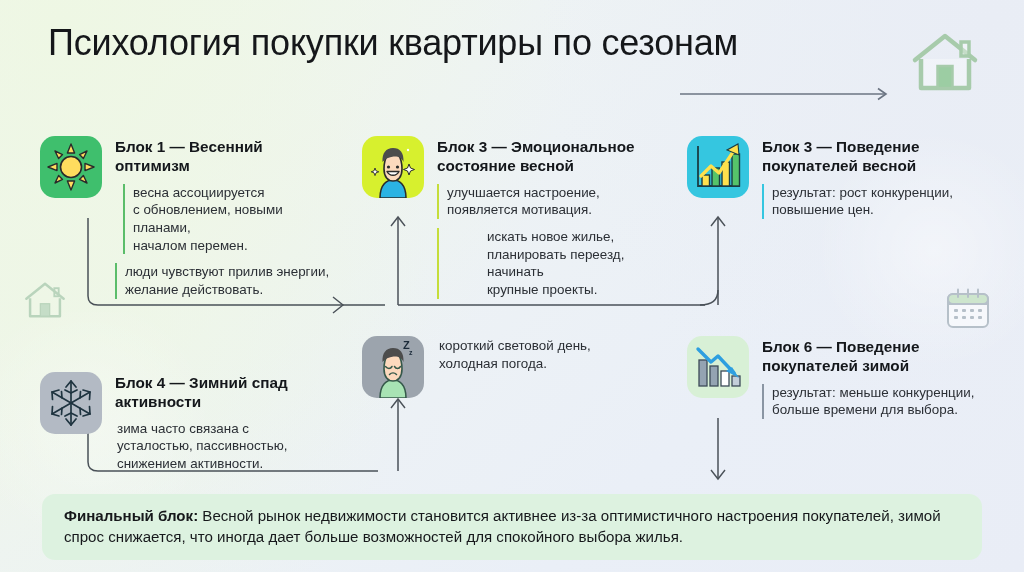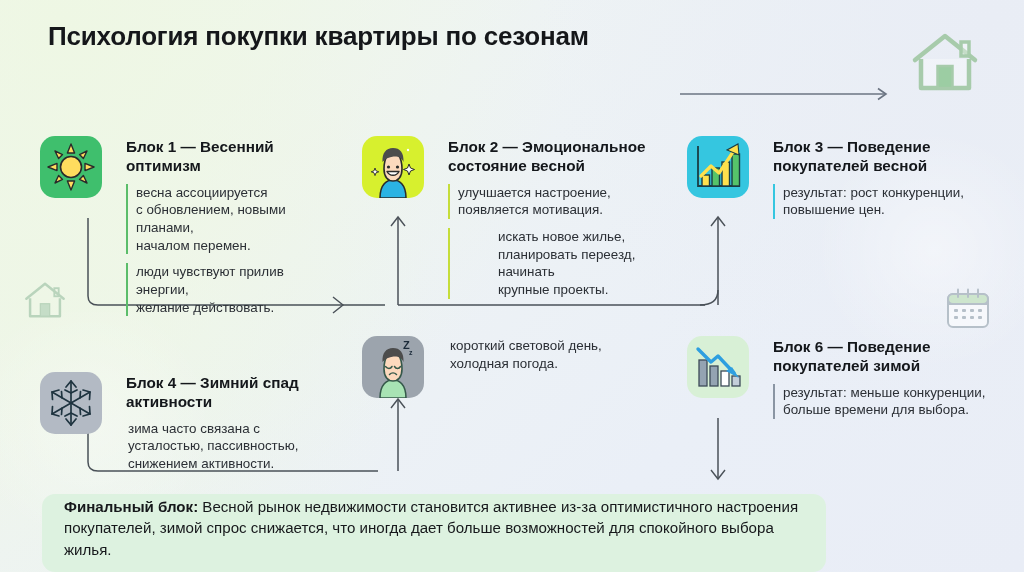--- a/index.html
+++ b/index.html
@@ -46,22 +46,22 @@
   }
 
   
   .header {
     position: absolute;
     left: 48px;
     top: 22px;
     width: 900px;
   }
   .title {
-    font-size: 26px;
-    font-weight: bold;
+    font-size: 36px;
+    font-weight: normal;
     color: #15171a;
     letter-spacing: -0.2px;
     line-height: 1.15;
     white-space: nowrap;
   }
   .subtitle {
     margin-top: 11px;
     font-size: 17.5px;
     color: #30343a;
     line-height: 1.2;
@@ -95,21 +95,21 @@
     left: 0; top: 0;
     width: 1024px; height: 572px;
     pointer-events: none;
   }
 
   
   .block {
     position: absolute;
     display: flex;
     align-items: flex-start;
-    gap: 24px;
+    gap: 13px;
   }
 
   .icon-tile {
     width: 62px;
     height: 62px;
     border-radius: 15px;
     flex: 0 0 62px;
     display: flex;
     align-items: center;
     justify-content: center;
@@ -141,25 +141,25 @@
   .note.plain {
     border-left-color: transparent;
     padding-left: 0;
   }
 
   
   .final-bar {
     position: absolute;
     left: 42px;
     top: 494px;
-    width: 784px;
+    width: 940px;
     min-height: 62px;
     background: #ddf2e0;
     border-radius: 13px;
-    padding: 2px 22px 12px 22px;
+    padding: 11px 22px 12px 22px;
     display: flex;
     align-items: center;
   }
   .final-text {
     font-size: 15.1px;
     color: #16181b;
     line-height: 1.42;
   }
   .final-text b { font-weight: bold; }
 </style>
@@ -253,21 +253,21 @@
           <polygon points="9,9 16.5,12.6 12.6,16.5"></polygon>
           <polygon points="41,9 37.4,16.5 33.5,12.6"></polygon>
           <polygon points="9,41 12.6,33.5 16.5,37.4"></polygon>
           <polygon points="41,41 33.5,37.4 37.4,33.5"></polygon>
         </g>
       </svg>
     </div>
     <div class="block-body">
       <div class="block-title">Блок 1 — Весенний
 оптимизм</div>
-      <div class="note" style="border-left-color:#5bbd6a;">весна ассоциируется
+      <div class="note" style="border-left-color:#5bbd6a;margin-left:8px;">весна ассоциируется
 с обновлением, новыми планами,
 началом перемен.</div>
       <div class="note" style="border-left-color:#5bbd6a;">люди чувствуют прилив энергии,
 желание действовать.</div>
     </div>
   </div>
 
   <div class="block" style="left:362px; top:136px; width:310px;">
     <div class="icon-tile" style="background:#d7f02e;">
       <svg width="62" height="62" viewBox="0 0 62 62">
@@ -276,21 +276,21 @@
         <path d="M20.5 26 C20 17 24 12 31 12 C38 12 42 16.5 41.5 26 C40 22 36 20 31.5 20.5 C27 21 23 23 20.5 26 Z" fill="#4c4c4c"></path>
         <circle cx="26.5" cy="31" r="1.6" fill="#2b2b2b"></circle>
         <circle cx="35.5" cy="31" r="1.6" fill="#2b2b2b"></circle>
         <path d="M25 35.5 C27.5 40.5 34.5 40.5 37 35.5 Z" fill="#ffffff" stroke="#2b2b2b" stroke-width="1.4" stroke-linejoin="round"></path>
         <path d="M47 28 L48.5 32 L52.5 33.5 L48.5 35 L47 39 L45.5 35 L41.5 33.5 L45.5 32 Z" fill="#ffffff" stroke="#2b2b2b" stroke-width="1"></path>
         <path d="M13 32 L14 34.8 L16.8 35.8 L14 36.8 L13 39.6 L12 36.8 L9.2 35.8 L12 34.8 Z" fill="#ffffff" stroke="#2b2b2b" stroke-width=".9"></path>
         <circle cx="46" cy="14" r="1.2" fill="#ffffff"></circle>
       </svg>
     </div>
     <div class="block-body">
-      <div class="block-title">Блок 2 — Эмоциональное
+      <div class="block-title">Блок 3 — Эмоциональное
 состояние весной</div>
       <div class="note" style="border-left-color:#c5dd3a;">улучшается настроение,
 появляется мотивация.</div>
       <div class="note" style="border-left-color:#c5dd3a;padding-left:48px;">искать новое жилье,
 планировать переезд, начинать
 крупные проекты.</div>
     </div>
   </div>
 
   <div class="block" style="left:687px; top:136px; width:300px;">

